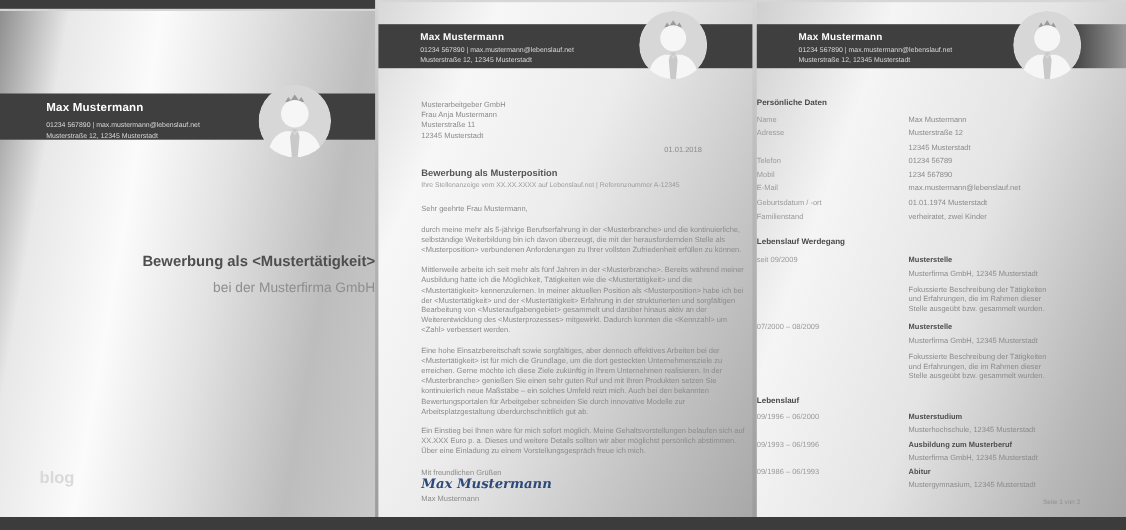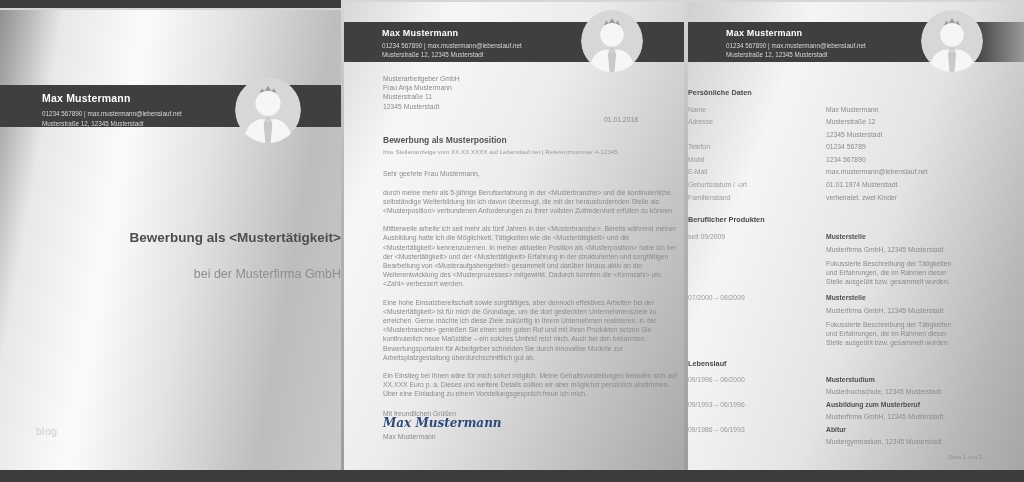--- a/index.html
+++ b/index.html
@@ -39,26 +39,26 @@
   .band-name { font-size:9px; font-weight:bold; color:#fff; letter-spacing:.2px; }
   .band-contact { margin-top:4px; font-size:6.3px; color:#d8d8d8; line-height:8.8px; }
 
   .avatar { position:absolute; display:block; }
   .cover-avatar { left:235px; top:67px; width:66px; height:66px; }
   .letter-avatar { left:237px; top:8px; width:62px; height:62px; }
   .cv-avatar { left:233px; top:8px; width:62px; height:62px; }
 
   .cover-title { position:absolute; top:220px; left:0; right:0; text-align:right; }
   .cover-title-1 { font-size:13.5px; font-weight:bold; color:#4e4e4e; }
-  .cover-title-2 { margin-top:22px; font-size:12.5px; color:#8e8e8e; }
-  .watermark { position:absolute; left:36px; top:416px; font-size:10px; font-weight:600; color:#d9d9d9; }
+  .cover-title-2 { margin-top:9px; font-size:12.5px; color:#8e8e8e; }
+  .watermark { position:absolute; left:36px; top:416px; font-size:15px; font-weight:600; color:#d9d9d9; }
 
   .letter-body {
     position:absolute; top:60px; left:0; right:0; bottom:0;
-    padding:12px 6px 0 39px; font-size:6.8px; color:#8b8b8b; line-height:9.2px;
+    padding:29px 6px 0 39px; font-size:6.8px; color:#8b8b8b; line-height:9.2px;
   }
   .date-row { text-align:right; padding-right:40px; margin-top:4px; }
   .subject { margin-top:12px; font-size:8.5px; font-weight:bold; color:#555; }
   .subject-sub { margin-top:2px; font-size:6.2px; color:#9b9b9b; }
   .salutation { margin-top:13px; }
   .para { margin-top:9px; }
   .closing { margin-top:10px; }
   .signature { margin-top:1px; font-family:"DejaVu Serif", serif; font-style:italic; font-weight:bold; font-size:12px; color:#2d4a7a; }
   .sig-name { margin-top:4px; }
 
@@ -206,21 +206,21 @@
             <div class="cv-value">01.01.1974 Musterstadt</div>
           </div>
         <div class="cv-row data-row">
             <div class="cv-label">Familienstand</div>
             <div class="cv-value">verheiratet, zwei Kinder</div>
           </div>
       </div>
 
       <div class="sec-career">
         <div class="cv-row heading-row">
-          <div class="cv-label cv-heading">Beruflicher Produkten</div>
+          <div class="cv-label cv-heading">Lebenslauf Werdegang</div>
           <div class="cv-value"></div>
         </div>
         <div class="career-entry">
           <div class="cv-row">
               <div class="cv-label">seit 09/2009</div>
               <div class="cv-value entry-title">Musterstelle</div>
             </div>
           <div class="cv-row entry-org-row">
               <div class="cv-label"></div>
               <div class="cv-value">Musterfirma GmbH, 12345 Musterstadt</div>

